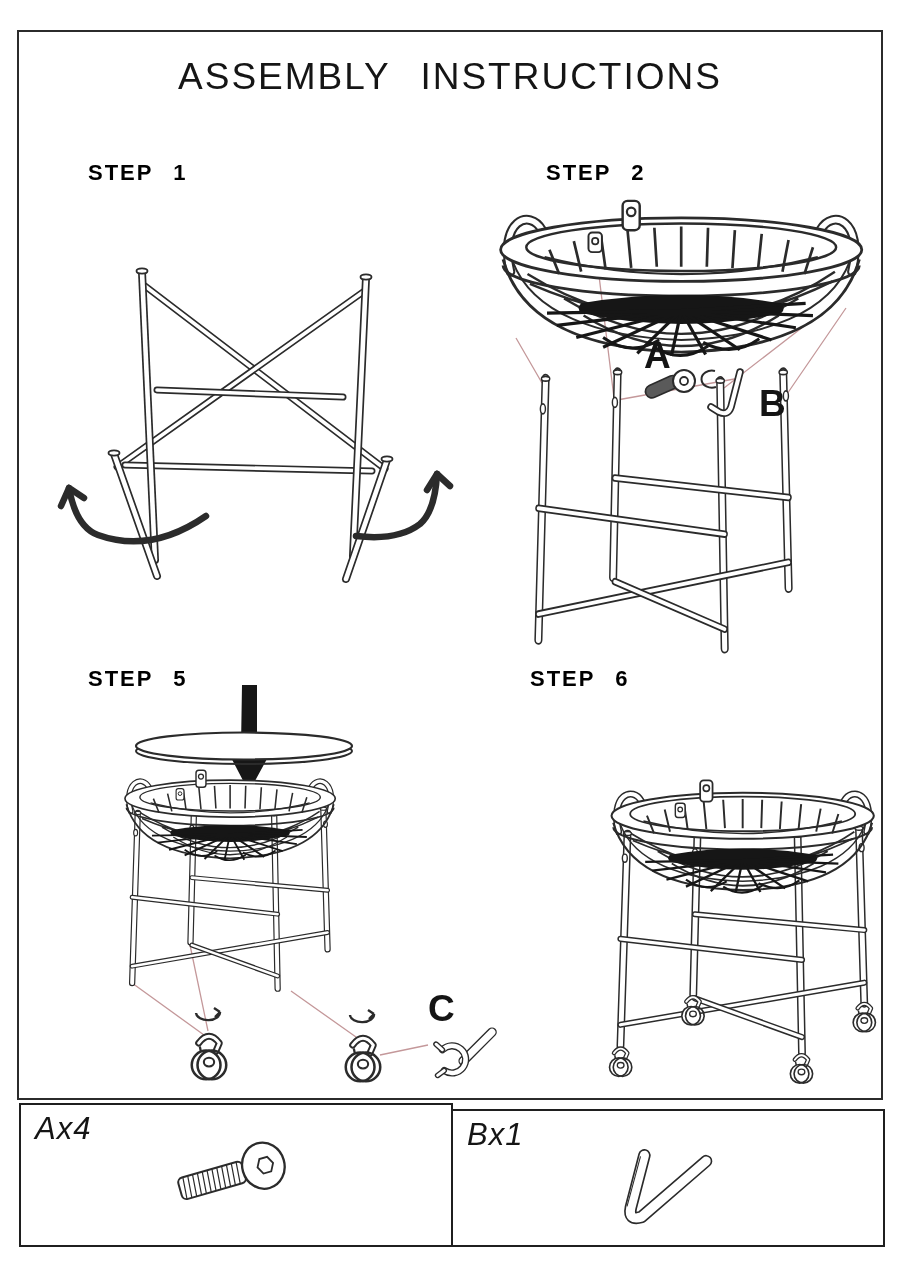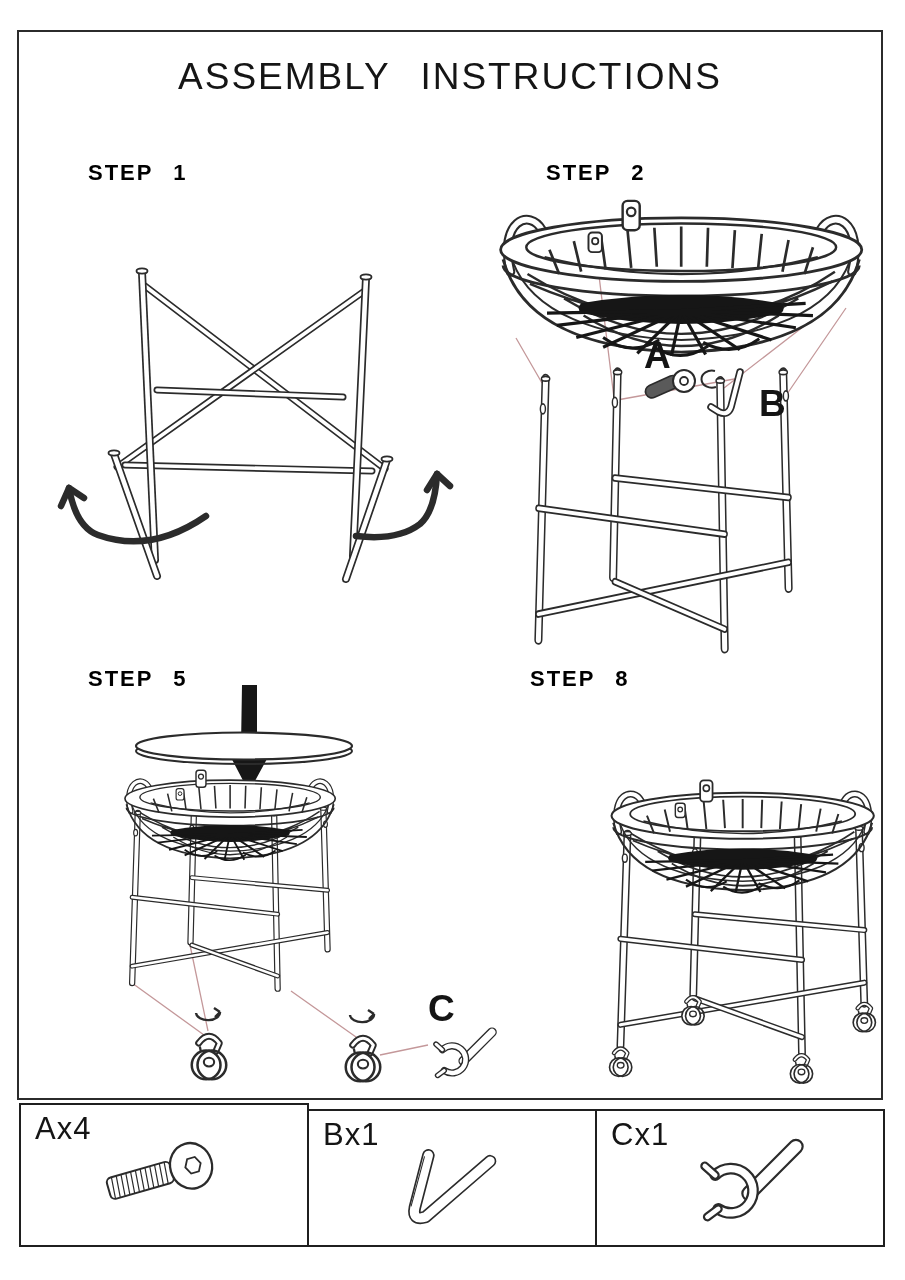--- a/index.html
+++ b/index.html
@@ -11,21 +11,21 @@
         font-size:37px;font-weight:500;letter-spacing:2px;word-spacing:18px;color:#151515;}
   .step-label{position:absolute;font-size:22px;letter-spacing:2px;word-spacing:12px;
         color:#000000;font-weight:700;}
   .lbl-s1{left:88px;top:160px;}  .lbl-s2{left:530px;top:160px;margin-left:16px;}
   .lbl-s3{left:88px;top:666px;}  .lbl-s4{left:530px;top:666px;}
   .diagram{position:absolute;}
   .d1{left:56px;top:238px;width:400px;height:392px;}
   .d2{left:478px;top:188px;width:415px;height:480px;}
   .d3{left:58px;top:683px;width:440px;height:412px;}
   .d4{left:584px;top:760px;width:312px;height:335px;}
-  .parts-row{position:absolute;left:19px;top:1103px;width:866px;height:144px;display:flex;}
+  .parts-row{position:absolute;left:19px;top:1103px;width:866px;height:144px;display:flex;font-style:italic;}
   .part-cell{flex:1;border:2.5px solid #1f1f1f;box-sizing:border-box;position:relative;background:#fff;}
   .part-cell + .part-cell{border-left:none;margin-top:6px;}
   .part-label{position:absolute;left:14px;top:6px;font-size:31px;letter-spacing:1px;color:#151515;}
   .part-art{position:absolute;left:0;top:0;width:100%;height:100%;}
   svg{display:block;}
   svg text{font-family:"Liberation Sans",sans-serif;font-weight:bold;font-size:37px;fill:#141414;}
   .tube{stroke:#2b2b2b;fill:none;stroke-linecap:round;stroke-linejoin:round;}
   .tube-in{stroke:#fff;fill:none;stroke-linecap:round;stroke-linejoin:round;}
   .ln{stroke:#2b2b2b;fill:none;}
   .wfill{fill:#fff;stroke:#2b2b2b;}
@@ -110,21 +110,21 @@
   </defs>
 </svg>
 
 <div class="page">
   <div class="main-border"></div>
   <div class="page-title">ASSEMBLY INSTRUCTIONS</div>
 
   <div class="step-label lbl-s1">STEP 1</div>
   <div class="step-label lbl-s2">STEP 2</div>
   <div class="step-label lbl-s3">STEP 5</div>
-  <div class="step-label lbl-s4">STEP 8</div>
+  <div class="step-label lbl-s4">STEP 6</div>
 
   <svg class="diagram d1" viewBox="0 0 400 392">
     <path class="tube" stroke-width="7" d="M89 48 L329 231"></path>
       <path class="tube-in" stroke-width="3.6" d="M89 48 L329 231"></path>
     <path class="tube" stroke-width="7" d="M307 54 L61 229"></path>
       <path class="tube-in" stroke-width="3.6" d="M307 54 L61 229"></path>
     <path class="tube" stroke-width="7" d="M101 152 L287 159"></path>
       <path class="tube-in" stroke-width="3.6" d="M101 152 L287 159"></path>
     <path class="tube" stroke-width="7" d="M69 227 L316 233"></path>
       <path class="tube-in" stroke-width="3.6" d="M69 227 L316 233"></path>
@@ -205,20 +205,14 @@
     <div class="part-cell">
       <span class="part-label">Bx1</span>
       <svg class="part-art" viewBox="0 0 287 139">
         <g transform="translate(85,30)">
           <path class="tube" stroke-width="13" d="M34 16 L20 70 Q17 84 31 80 L98 22"></path>
             <path class="tube-in" stroke-width="9.6" d="M34 16 L20 70 Q17 84 31 80 L98 22"></path>
           <path class="ln" stroke-width="1.1" d="M30 17 L16 69"></path>
         </g>
       </svg>
     </div>
-    <div class="part-cell">
-      <span class="part-label">Cx1</span>
-      <svg class="part-art" viewBox="0 0 287 139">
-        <use href="#wrench" transform="translate(80,18) scale(1.35)"></use>
-      </svg>
-    </div>
   </div>
 </div>
 
 </body></html>

